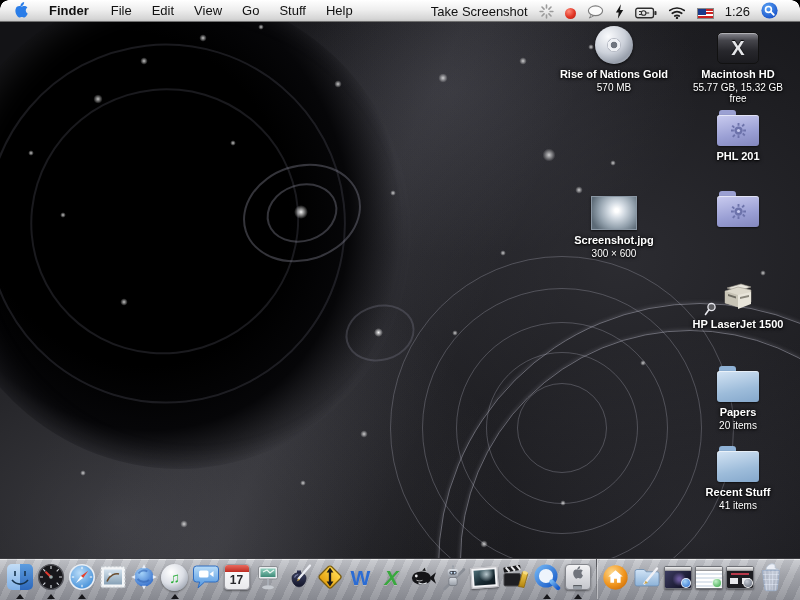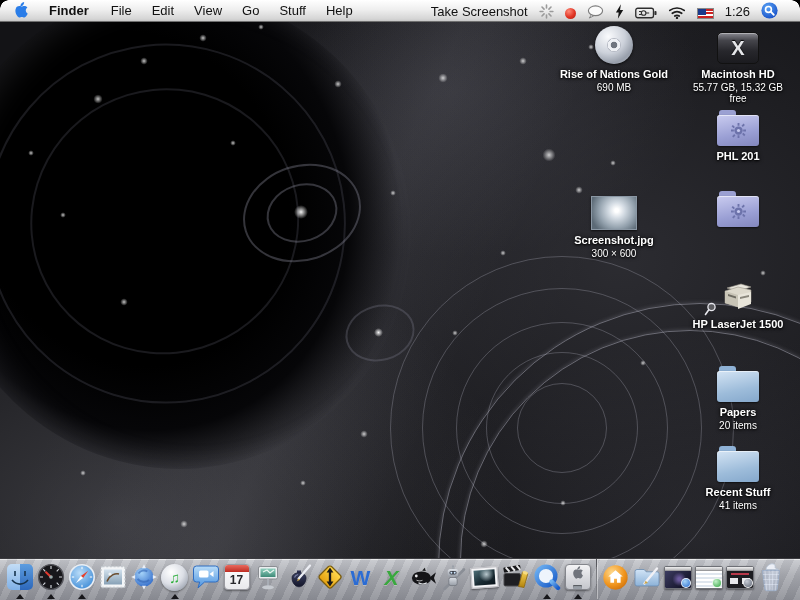--- a/index.html
+++ b/index.html
@@ -322,21 +322,21 @@
         </svg>
     </span>
   </div>
 </div>
 
 <div class="desk-icon" style="left:559px;top:26px">
   <div class="dgfx">
       <div class="icon-cd"></div>
     </div>
   <div class="dlabel">Rise of Nations Gold</div>
-  <div class="dinfo">690 MB</div>
+  <div class="dinfo">570 MB</div>
 </div>
 
 <div class="desk-icon" style="left:683px;top:26px">
   <div class="dgfx">
       <div class="icon-hd">
         <span class="hd-x">X</span>
       </div>
     </div>
   <div class="dlabel">Macintosh HD</div>
   <div class="dinfo">55.77 GB, 15.32 GB free</div>

